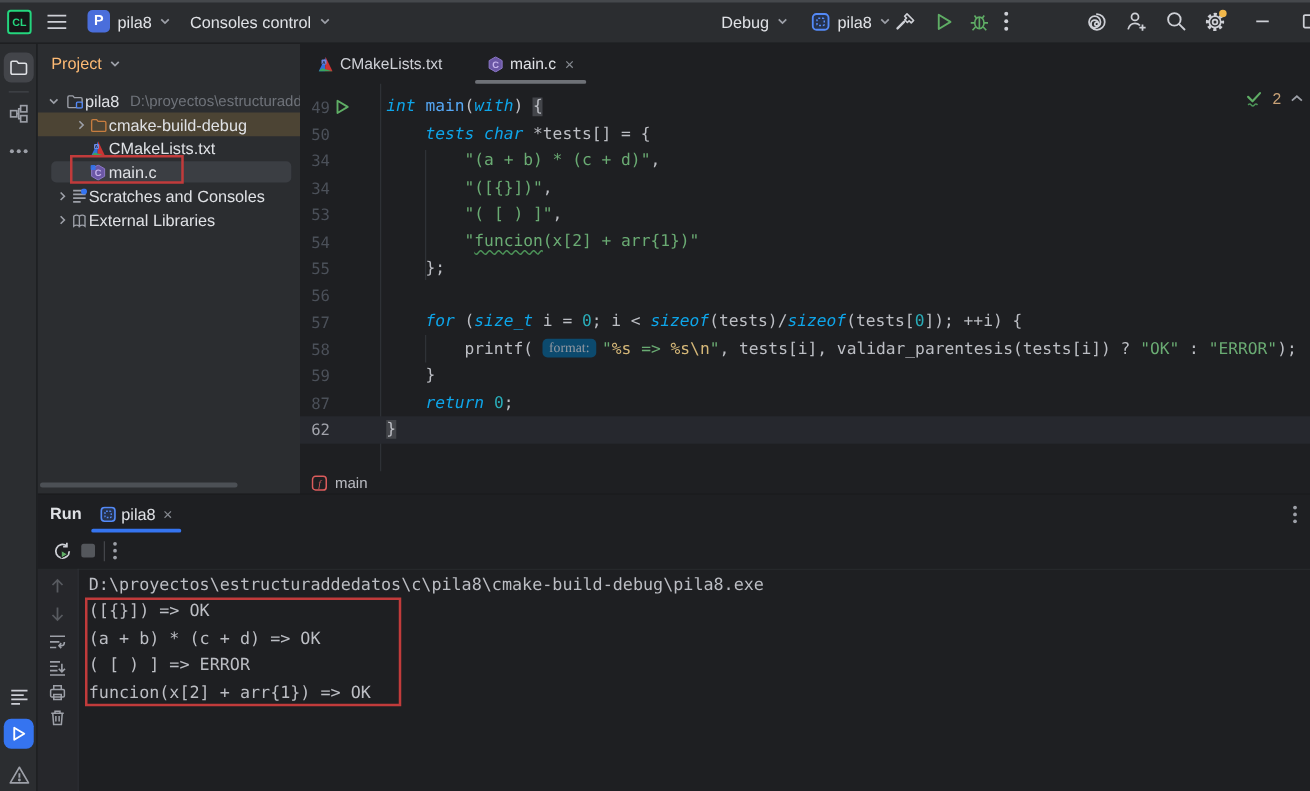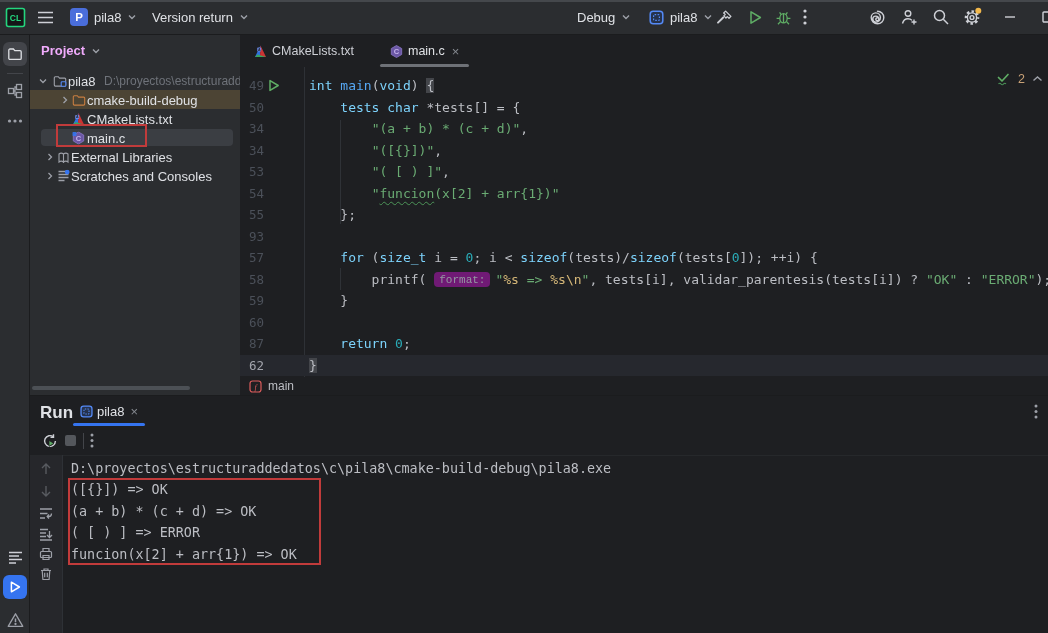--- a/index.html
+++ b/index.html
@@ -21,21 +21,21 @@
             border-right:1px solid #1B1C1E; z-index:4; }
   .sbtn { position:absolute; left:3px; width:24px; height:24px; border-radius:6px;
           display:flex; align-items:center; justify-content:center; }
   .sbtn.active-grey { background:#43454A; }
   .sbtn.active-blue { background:#3574F0; }
   .sdiv { position:absolute; left:7px; width:16px; height:1px; background:#43454A; }
   
   .project { position:absolute; left:30px; top:35px; width:210px; height:360px; background:#2B2D30;
              overflow:hidden; }
   .proj-header { position:absolute; left:11px; top:8px; display:flex; align-items:center; gap:6px;
-                 font-weight:700; font-size:13px; color:#f0abfc; }
+                 font-weight:400; font-size:13px; color:#fdba74; }
   .tree { position:absolute; left:0; top:36px; width:210px; }
   .trow { position:relative; height:19px; width:210px; }
   .trow.sel::before { content:""; position:absolute; left:11px; top:1px; width:192px; height:17px; background:#3B3E43; border-radius:4px; }
   .trow.build { background:#4C4434; }
   .trow .tchev, .trow .ticon, .trow .tlabel, .trow .tpath { position:absolute; top:50%; transform:translateY(-50%); }
   .tlabel { font-size:13px; color:#DFE1E5; white-space:nowrap; }
   .tpath { font-size:12px; color:#6F737A; white-space:nowrap; }
   .pscroll { position:absolute; left:2px; top:351px; width:158px; height:4px; border-radius:2px; background:#4C5055; }
   
   .editor { position:absolute; left:240px; top:35px; width:808px; height:360px; background:#1E1F22; }
@@ -50,34 +50,34 @@
   .iguide { position:absolute; width:1px; background:#2F3237; }
   .codearea { position:absolute; left:0; top:40px; width:808px; }
   .crow { position:relative; height:21.5px; font-family:"DejaVu Sans Mono",monospace; font-size:13px;
           line-height:21.5px; color:#BCBEC4; white-space:pre; }
   .crow.current { background:#26282E; }
   .crow .lnum { position:absolute; left:0; width:24px; text-align:right; color:#4B5059;
                 font-size:12.5px; font-family:"DejaVu Sans Mono",monospace; }
   .crow.current .lnum { color:#A1A3AB; }
   .crow .runico { position:absolute; left:28px; top:4px; }
   .crow .ctext { position:absolute; left:69px; top:0; }
-  .sk { color:#7dd3fc; } .sf { color:#56A8F5; } .ss { color:#6AAB73; } .sn { color:#2AACB8; }
+  .sk { color:#0ea5e9;font-style:italic; } .sf { color:#56A8F5; } .ss { color:#6AAB73; } .sn { color:#2AACB8; }
   .se { color:#D5B778; }
   .sb { background:#43454A; }
   .st { text-decoration:underline wavy #4C9458 1px; text-underline-offset:3px; }
-  .si { background:#701a75; color:#9499A2; border-radius:4px; padding:1.5px 5px; margin-right:5px;
-        font-family:Liberation Mono, monospace; font-size:11px; position:relative; top:-1.5px;margin-top:20px; }
+  .si { background:#0c4a6e; color:#9499A2; border-radius:4px; padding:1.5px 5px; margin-right:5px;
+        font-family:Liberation Serif, serif; font-size:11px; position:relative; top:-1.5px;margin-top:20px; }
   .insp { position:absolute; top:37px; right:5px; display:flex; align-items:center; gap:7px; z-index:3; }
   .insp .cnt { color:#C8A176; font-size:12.5px; }
   .crumbs { position:absolute; left:0; top:342px; width:808px; height:18px; display:flex;
             align-items:center; gap:6px; padding-left:9px; font-size:12px; color:#BCBEC4; }
   
   .runpanel { position:absolute; left:30px; top:395px; width:1018px; height:238px; background:#1E1F22;
               border-top:1px solid #1B1C1E; }
-  .run-title { position:absolute; left:10px; top:7px; font-weight:700; font-size:17px; color:#DFE1E5; }
+  .run-title { position:absolute; left:10px; top:7px; font-weight:700; font-size:13px; color:#DFE1E5; }
   .rtab { position:absolute; left:43px; top:0; height:30px; display:flex; align-items:center; gap:4px;
           padding:0 7px; font-size:13px; color:#DFE1E5; }
   .rtab::after { content:""; position:absolute; left:0; right:0; bottom:0; height:3px;
                  background:#3574F0; border-radius:1.5px; }
   .run-kebab { position:absolute; right:10px; top:8px; }
   .run-toolbar { position:absolute; left:0; top:30px; width:1018px; height:29px; display:flex;
                  align-items:center; padding-left:12px; gap:6px; }
   .tb-sepline { width:1px; height:16px; background:#43454A; }
   .toolbar-border { position:absolute; left:0; top:59px; width:1018px; height:1px; background:#26282B; }
   .cgut { position:absolute; left:0; top:60px; width:32px; height:178px; background:#26272B; }
@@ -104,21 +104,21 @@
       </svg>
   </div>
   <div class="tb-item" style="left:70px">
     <span class="pbadge">P</span>
     <span>pila8</span>
     <svg class="chev" viewBox="0 0 10 10" fill="none" stroke="#9DA0A8" stroke-width="1.4">
         <path d="M2 3.5l3 3 3-3"></path>
       </svg>
   </div>
   <div class="tb-item" style="left:152px">
-    <span>Version return</span>
+    <span>Consoles control</span>
     <svg class="chev" viewBox="0 0 10 10" fill="none" stroke="#9DA0A8" stroke-width="1.4">
         <path d="M2 3.5l3 3 3-3"></path>
       </svg>
   </div>
   <div class="tb-item" style="left:577px">
     <span>Debug</span>
     <svg class="chev" viewBox="0 0 10 10" fill="none" stroke="#9DA0A8" stroke-width="1.4">
         <path d="M2 3.5l3 3 3-3"></path>
       </svg>
   </div>
@@ -293,39 +293,39 @@
         </span>
         <span class="tlabel" style="left:57px">main.c</span>
       </div>
       <div class="trow">
         <span class="tchev" style="left:15px">
           <svg class="tchev-s" width="10" height="10" viewBox="0 0 10 10" fill="none" stroke="#9DA0A8" stroke-width="1.3">
             <path d="M3.5 2l3 3-3 3"></path>
           </svg>
         </span>
         <span class="ticon" style="left:27px">
-          <svg width="13" height="13" viewBox="0 0 13 13" fill="none" stroke="#9DA0A8" stroke-width="1.1">
-            <path d="M2 11.5V3.5c1.4-1.2 3-1.2 4.5 0v8c-1.5-1.2-3.1-1.2-4.5 0zM11 11.5V3.5c-1.4-1.2-3-1.2-4.5 0v8c1.5-1.2 3.1-1.2 4.5 0z"></path>
-          </svg>
-        </span>
-        <span class="tlabel" style="left:41px">External Libraries</span>
+          <svg width="13" height="13" viewBox="0 0 13 13" fill="none">
+            <path d="M1.5 2h8M1.5 5h10M1.5 8h10M1.5 11h6" stroke="#9DA0A8" stroke-width="1.3"></path>
+            <circle cx="10.2" cy="2.6" r="2.4" fill="#3574F0"></circle>
+          </svg>
+        </span>
+        <span class="tlabel" style="left:41px">Scratches and Consoles</span>
       </div>
       <div class="trow">
         <span class="tchev" style="left:15px">
           <svg class="tchev-s" width="10" height="10" viewBox="0 0 10 10" fill="none" stroke="#9DA0A8" stroke-width="1.3">
             <path d="M3.5 2l3 3-3 3"></path>
           </svg>
         </span>
         <span class="ticon" style="left:27px">
-          <svg width="13" height="13" viewBox="0 0 13 13" fill="none">
-            <path d="M1.5 2h8M1.5 5h10M1.5 8h10M1.5 11h6" stroke="#9DA0A8" stroke-width="1.3"></path>
-            <circle cx="10.2" cy="2.6" r="2.4" fill="#3574F0"></circle>
-          </svg>
-        </span>
-        <span class="tlabel" style="left:41px">Scratches and Consoles</span>
+          <svg width="13" height="13" viewBox="0 0 13 13" fill="none" stroke="#9DA0A8" stroke-width="1.1">
+            <path d="M2 11.5V3.5c1.4-1.2 3-1.2 4.5 0v8c-1.5-1.2-3.1-1.2-4.5 0zM11 11.5V3.5c-1.4-1.2-3-1.2-4.5 0v8c1.5-1.2 3.1-1.2 4.5 0z"></path>
+          </svg>
+        </span>
+        <span class="tlabel" style="left:41px">External Libraries</span>
       </div>
     </div>
   <div class="pscroll"></div>
   <div class="annotation" style="left:26px; top:89px; width:91px; height:23px"></div>
 </section>
 
 <section class="editor">
   <div class="etabs">
     <div class="etab t1">
       <svg width="13" height="13" viewBox="0 0 13 13">
@@ -345,32 +345,31 @@
       <span>main.c</span>
       <span class="tclose">×</span>
     </div>
   </div>
   <div class="gutsep"></div>
   <div class="iguide" style="left:100px; top:85px; height:104px"></div>
   <div class="iguide" style="left:100px; top:233px; height:22px"></div>
   <div class="codearea" id="codearea">
       <div class="crow"><span class="lnum">49</span><span class="runico"><svg width="12" height="13" viewBox="0 0 12 13" fill="none" stroke="#5FAD65" stroke-width="1.5">
             <path d="M2 1.6v9.8l8.2-4.9z" stroke-linejoin="round"></path>
-          </svg></span><span class="ctext"><span class="sk">int </span><span class="sf">main</span><span>(</span><span class="sk">void</span><span>) </span><span class="sb">{</span></span></div>
+          </svg></span><span class="ctext"><span class="sk">int </span><span class="sf">main</span><span>(</span><span class="sk">with</span><span>) </span><span class="sb">{</span></span></div>
       <div class="crow"><span class="lnum">50</span><span class="ctext"><span>    </span><span class="sk">tests</span><span> </span><span class="sk">char</span><span> *tests[] = {</span></span></div>
       <div class="crow"><span class="lnum">34</span><span class="ctext"><span>        </span><span class="ss">"(a + b) * (c + d)"</span><span>,</span></span></div>
       <div class="crow"><span class="lnum">34</span><span class="ctext"><span>        </span><span class="ss">"([{}])"</span><span>,</span></span></div>
       <div class="crow"><span class="lnum">53</span><span class="ctext"><span>        </span><span class="ss">"( [ ) ]"</span><span>,</span></span></div>
       <div class="crow"><span class="lnum">54</span><span class="ctext"><span>        </span><span class="ss">"</span><span class="ss st">funcion</span><span class="ss">(x[2] + arr{1})"</span></span></div>
       <div class="crow"><span class="lnum">55</span><span class="ctext"><span>    };</span></span></div>
-      <div class="crow"><span class="lnum">93</span><span class="ctext"></span></div>
+      <div class="crow"><span class="lnum">56</span><span class="ctext"></span></div>
       <div class="crow"><span class="lnum">57</span><span class="ctext"><span>    </span><span class="sk">for</span><span> (</span><span class="sk">size_t</span><span> i = </span><span class="sn">0</span><span>; i &lt; </span><span class="sk">sizeof</span><span>(tests)/</span><span class="sk">sizeof</span><span>(tests[</span><span class="sn">0</span><span>]); ++i) {</span></span></div>
       <div class="crow"><span class="lnum">58</span><span class="ctext"><span>        printf( </span><span class="si">format:</span><span class="ss">"</span><span class="se">%s</span><span class="ss"> =&gt; </span><span class="se">%s</span><span class="se">\n</span><span class="ss">"</span><span>, tests[i], validar_parentesis(tests[i]) ? </span><span class="ss">"OK"</span><span> : </span><span class="ss">"ERROR"</span><span>);</span></span></div>
       <div class="crow"><span class="lnum">59</span><span class="ctext"><span>    }</span></span></div>
-      <div class="crow"><span class="lnum">60</span><span class="ctext"></span></div>
       <div class="crow"><span class="lnum">87</span><span class="ctext"><span>    </span><span class="sk">return</span><span> </span><span class="sn">0</span><span>;</span></span></div>
       <div class="crow current"><span class="lnum">62</span><span class="ctext"><span class="sb">}</span></span></div>
     </div>
   <div class="insp">
     <svg width="15" height="14" viewBox="0 0 15 14" fill="none">
         <path d="M2.5 5.5l3.5 3.5 6-6.5" stroke="#5FAD65" stroke-width="1.7" stroke-linecap="round" stroke-linejoin="round"></path>
         <path d="M2.5 12 q1.25 -1.6 2.5 0 t2.5 0 t2.5 0" stroke="#4C9458" stroke-width="1.1"></path>
       </svg>
     <span class="cnt">2</span>
     <svg width="11" height="8" viewBox="0 0 11 8" fill="none" stroke="#9DA0A8" stroke-width="1.4">

